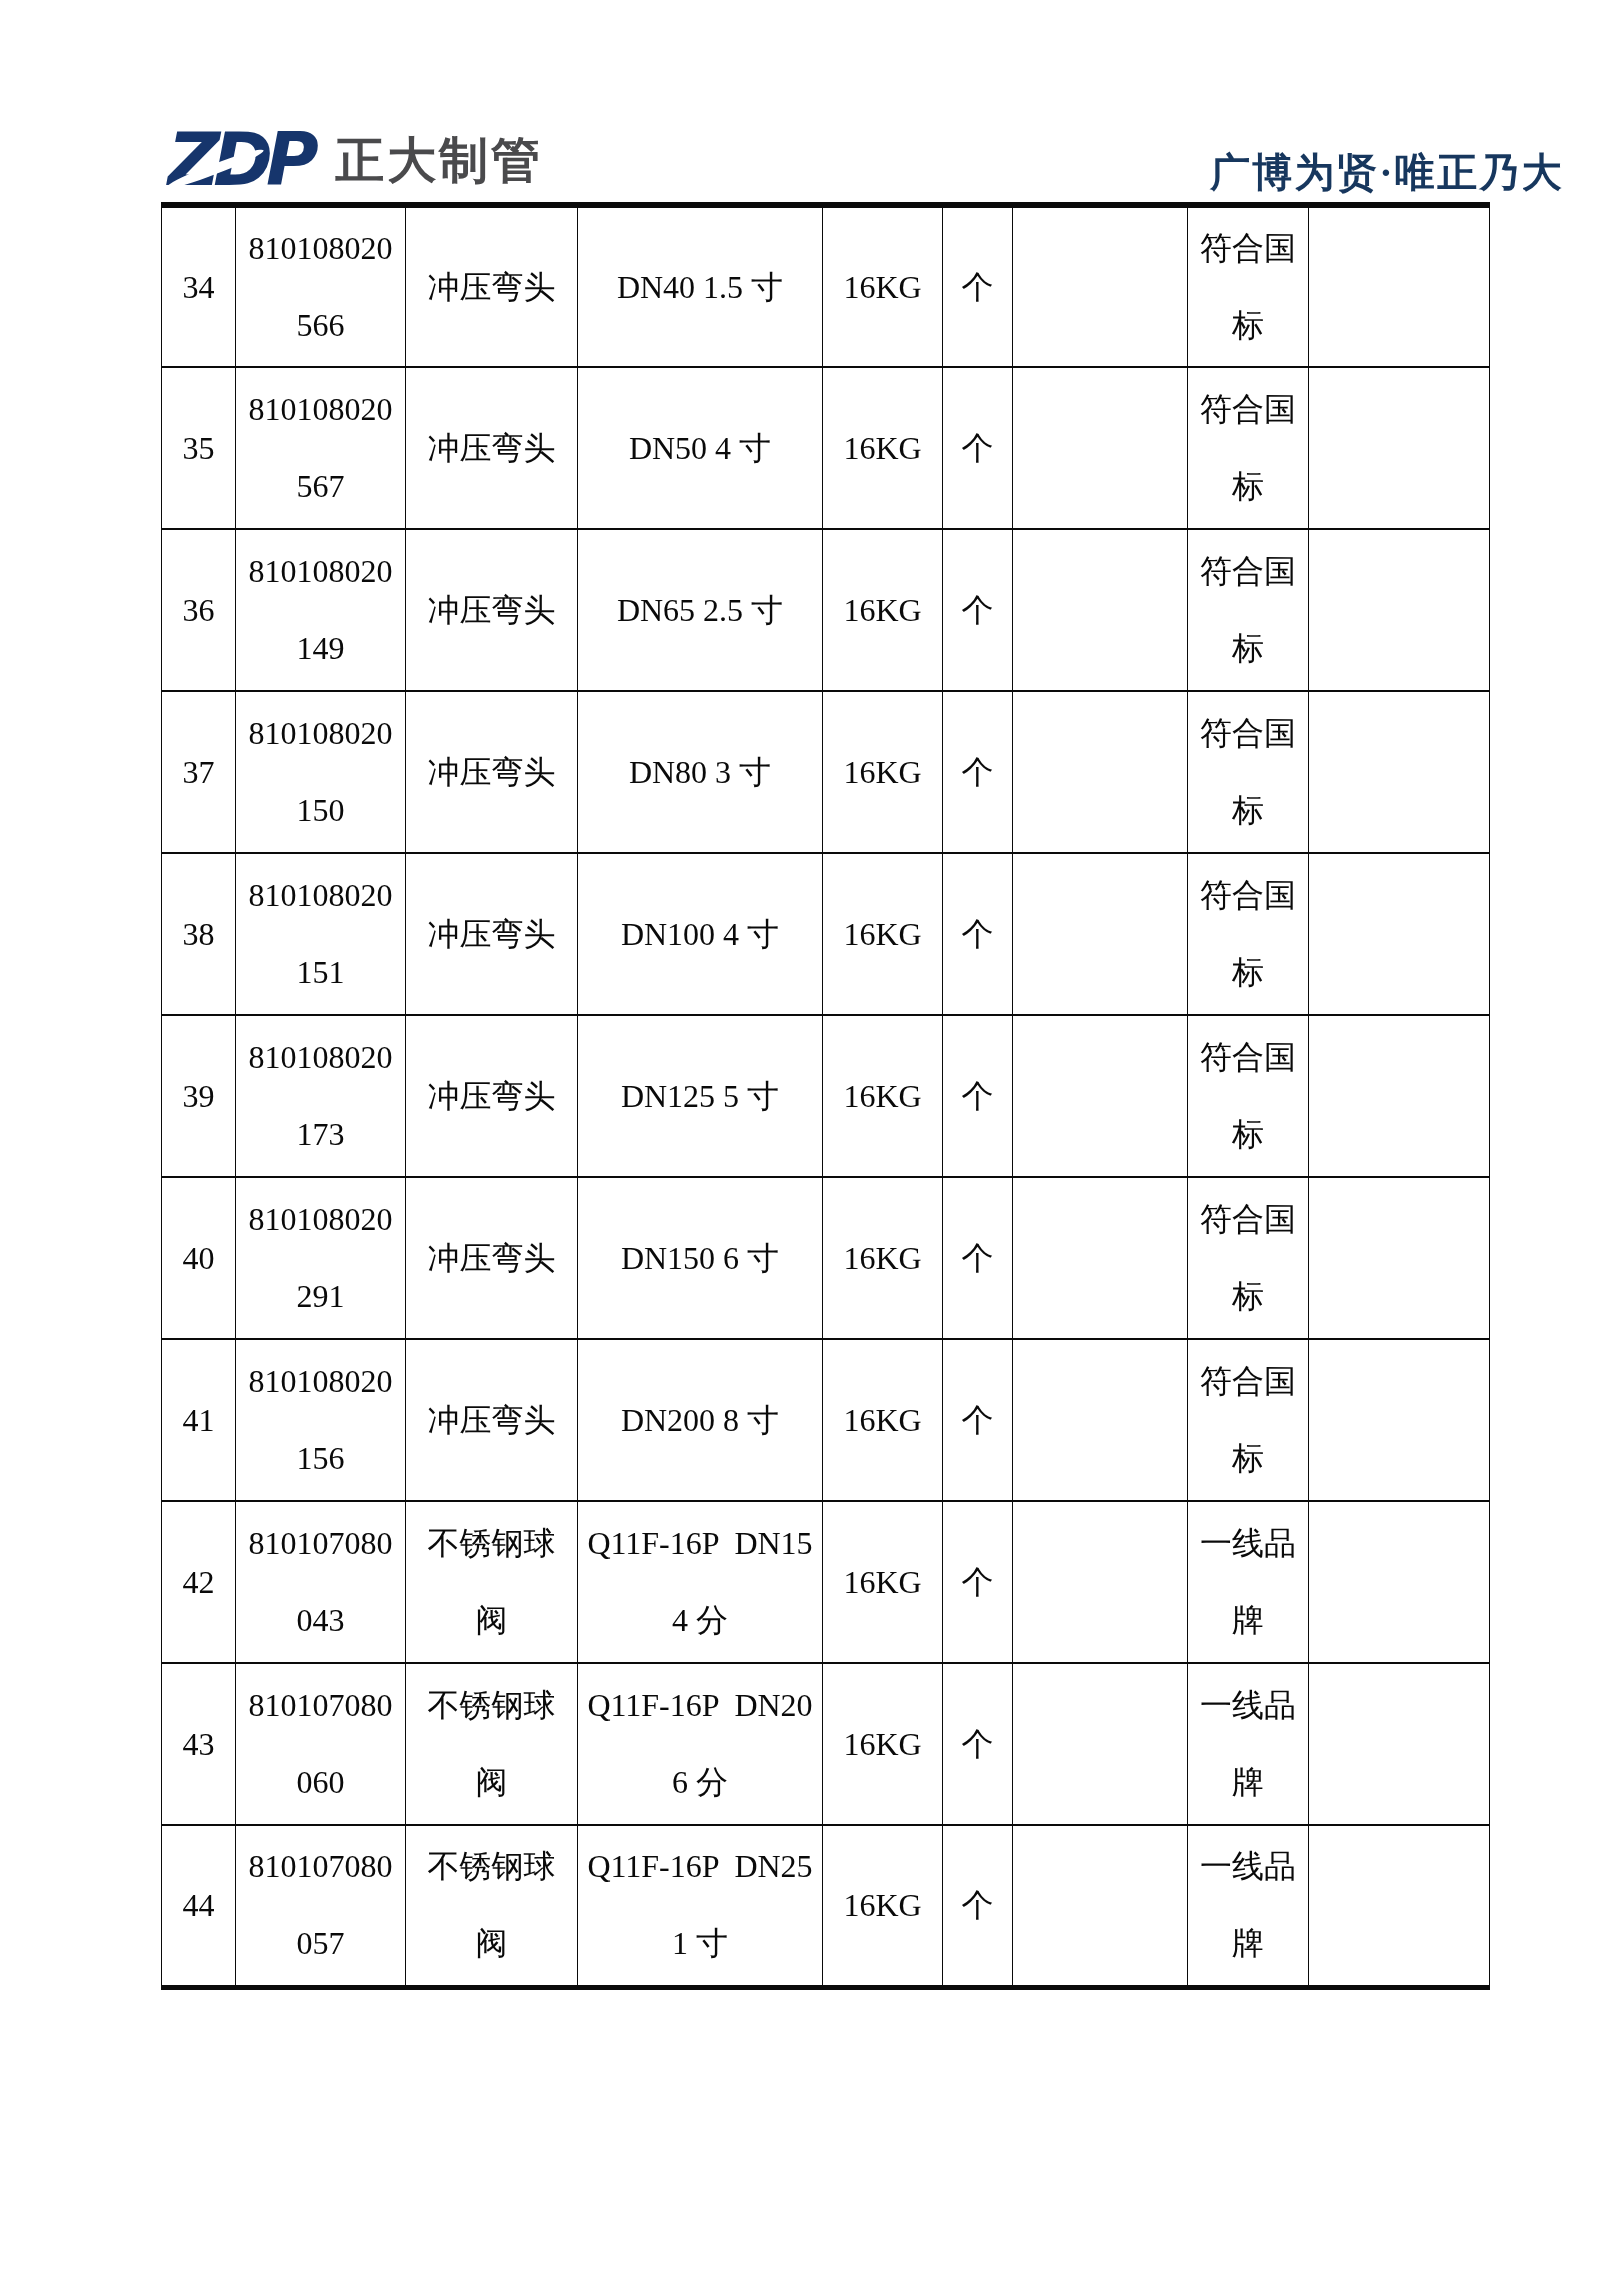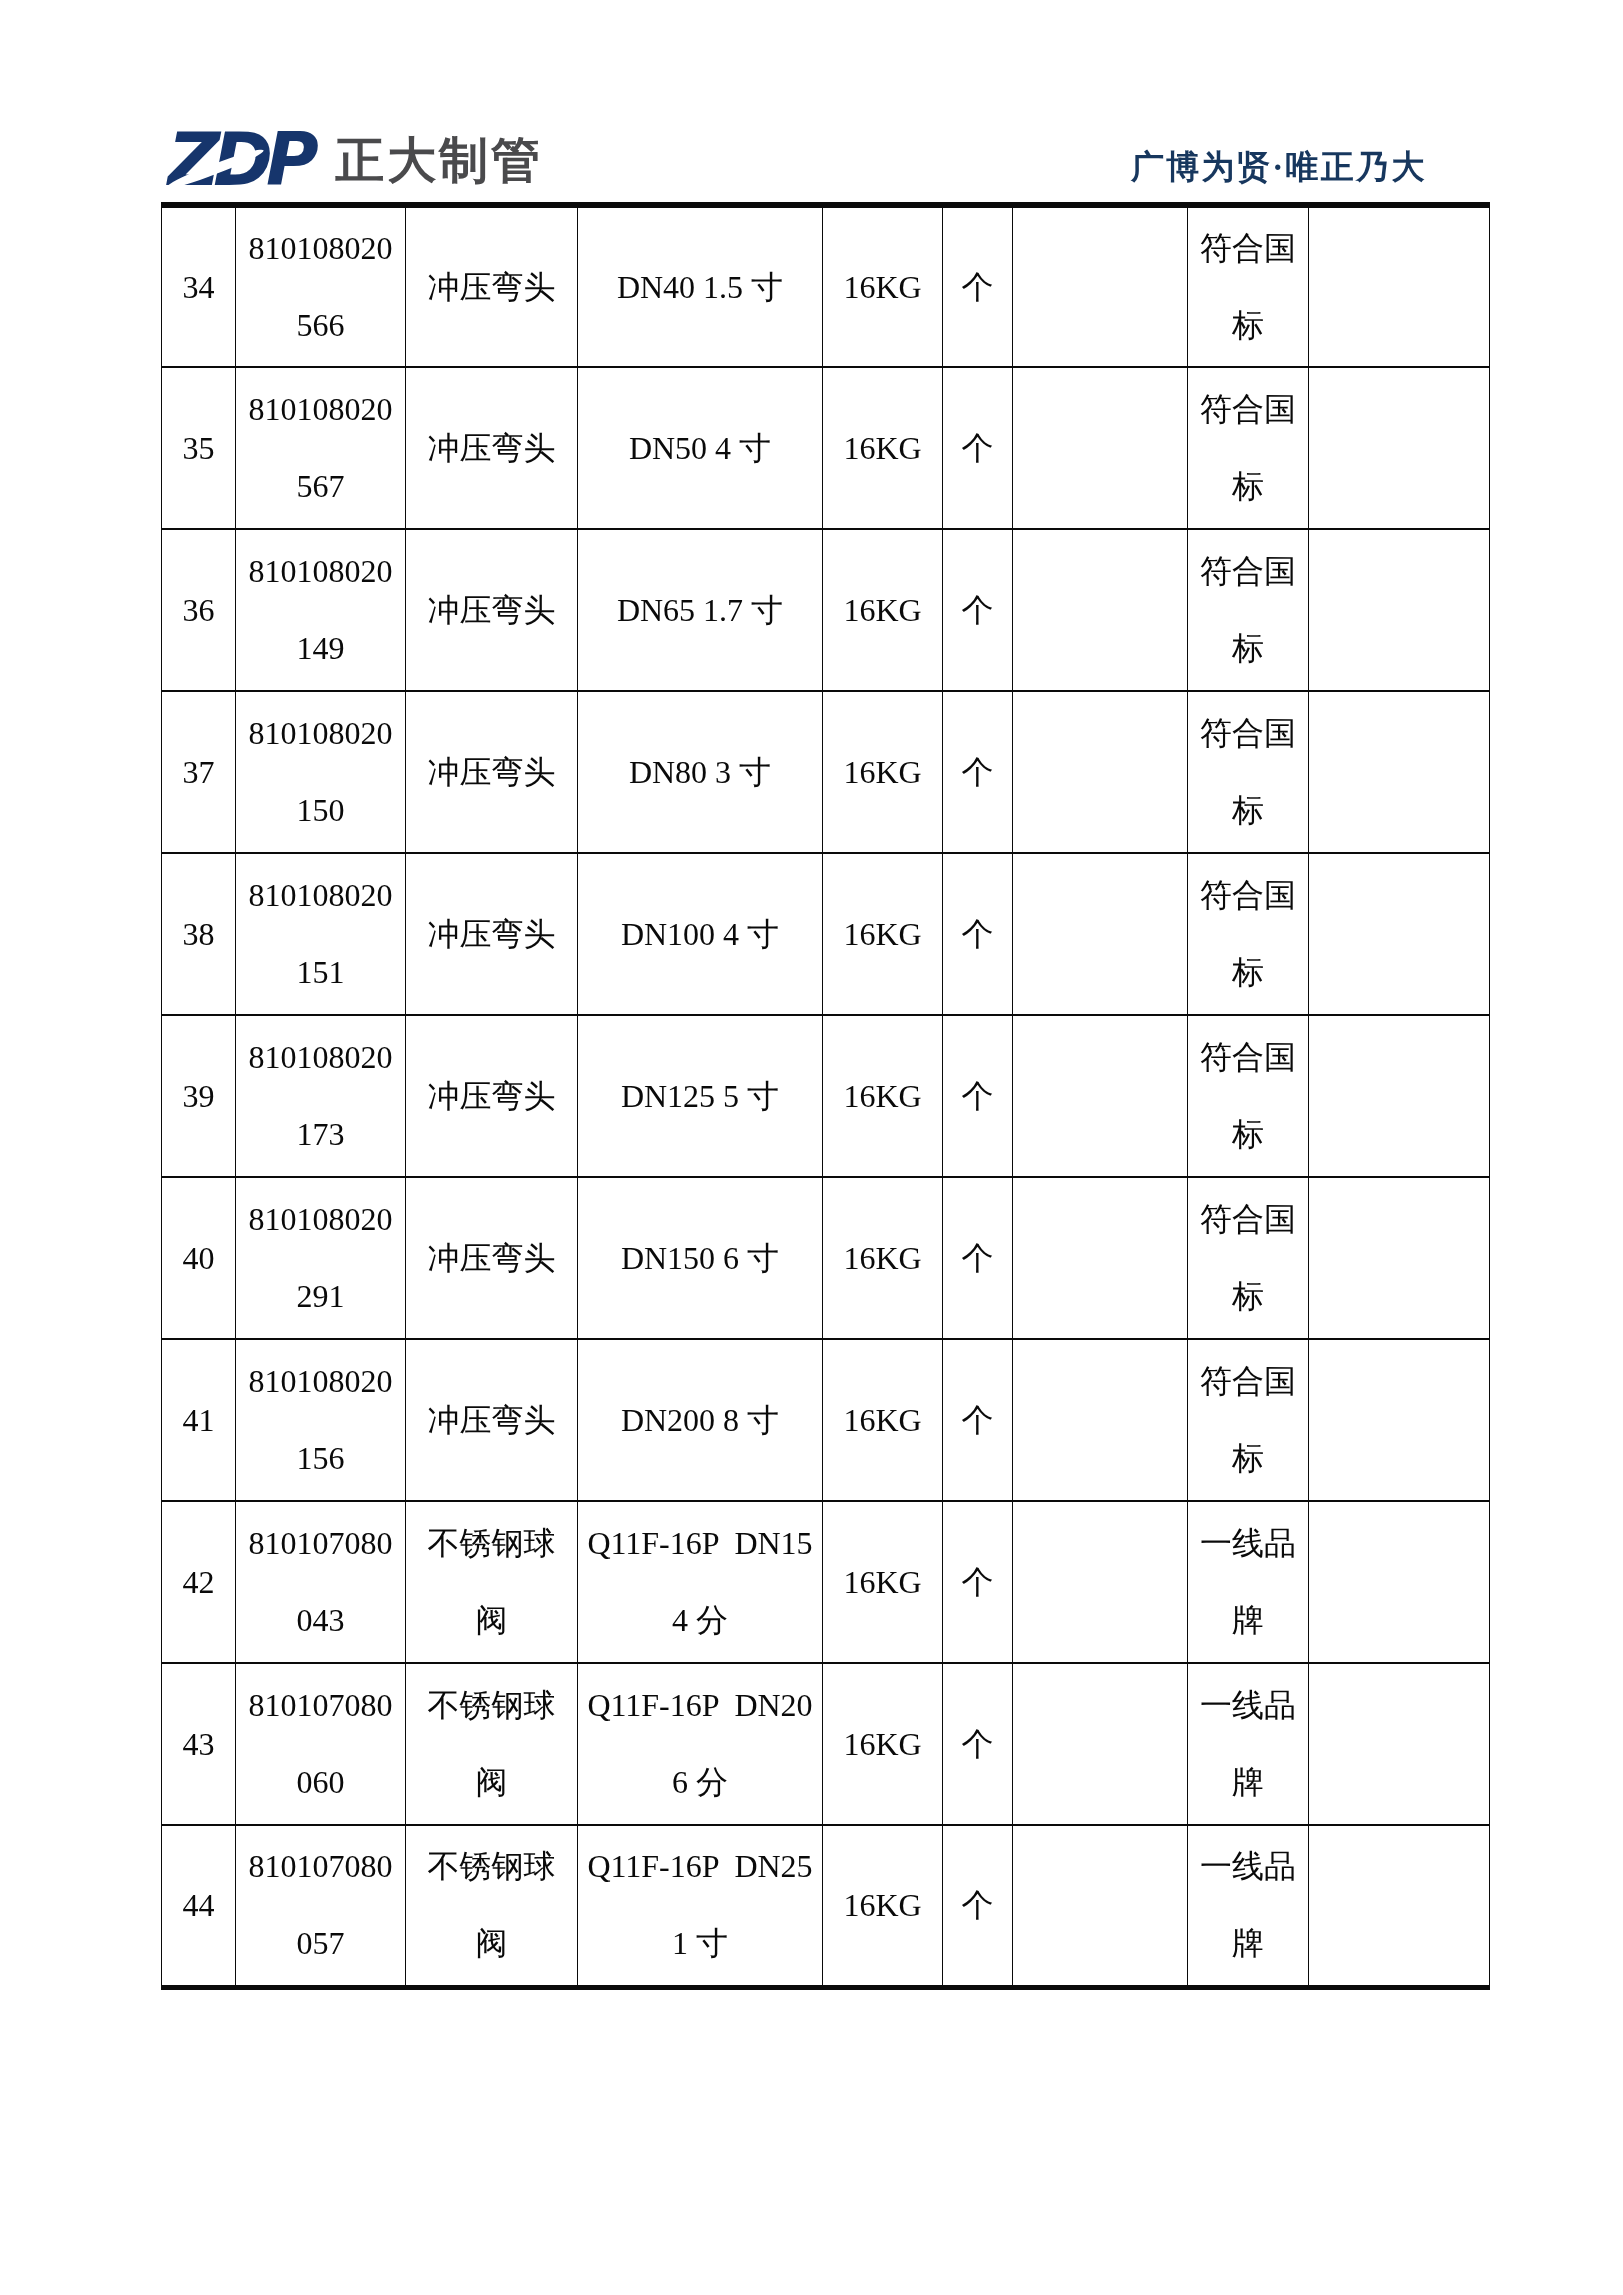--- a/index.html
+++ b/index.html
@@ -56,25 +56,25 @@
     font-family:Liberation Serif, serif;
     font-weight:900;
     font-size:49px;
     letter-spacing:2.9px;
     color:var(--gray);
     margin-left:13px;
     white-space:nowrap;
   }
   .slogan{
     position:absolute;
-    left:1131px; top:145px;
+    left:1210px; top:145px;
     width:304px;
     font-family:"Liberation Serif","DejaVu Serif",serif;
     font-weight:700;
-    font-size:33px;
+    font-size:40px;
     letter-spacing:2.3px;
     color:var(--slogan);
     white-space:nowrap;
   }
 
   
   .tbl-wrap{
     position:absolute;
     left:161px; top:202px;
   }
@@ -261,21 +261,21 @@
                 <div class="line">149</div>
               </div>
             </td>
             <td>
               <div class="cell">
                 <div class="line">冲压弯头</div>
               </div>
             </td>
             <td>
               <div class="cell">
-                <div class="line">DN65 1.7 寸</div>
+                <div class="line">DN65 2.5 寸</div>
               </div>
             </td>
             <td>
               <div class="cell">
                 <div class="line">16KG</div>
               </div>
             </td>
             <td>
               <div class="cell">
                 <div class="line">个</div>

